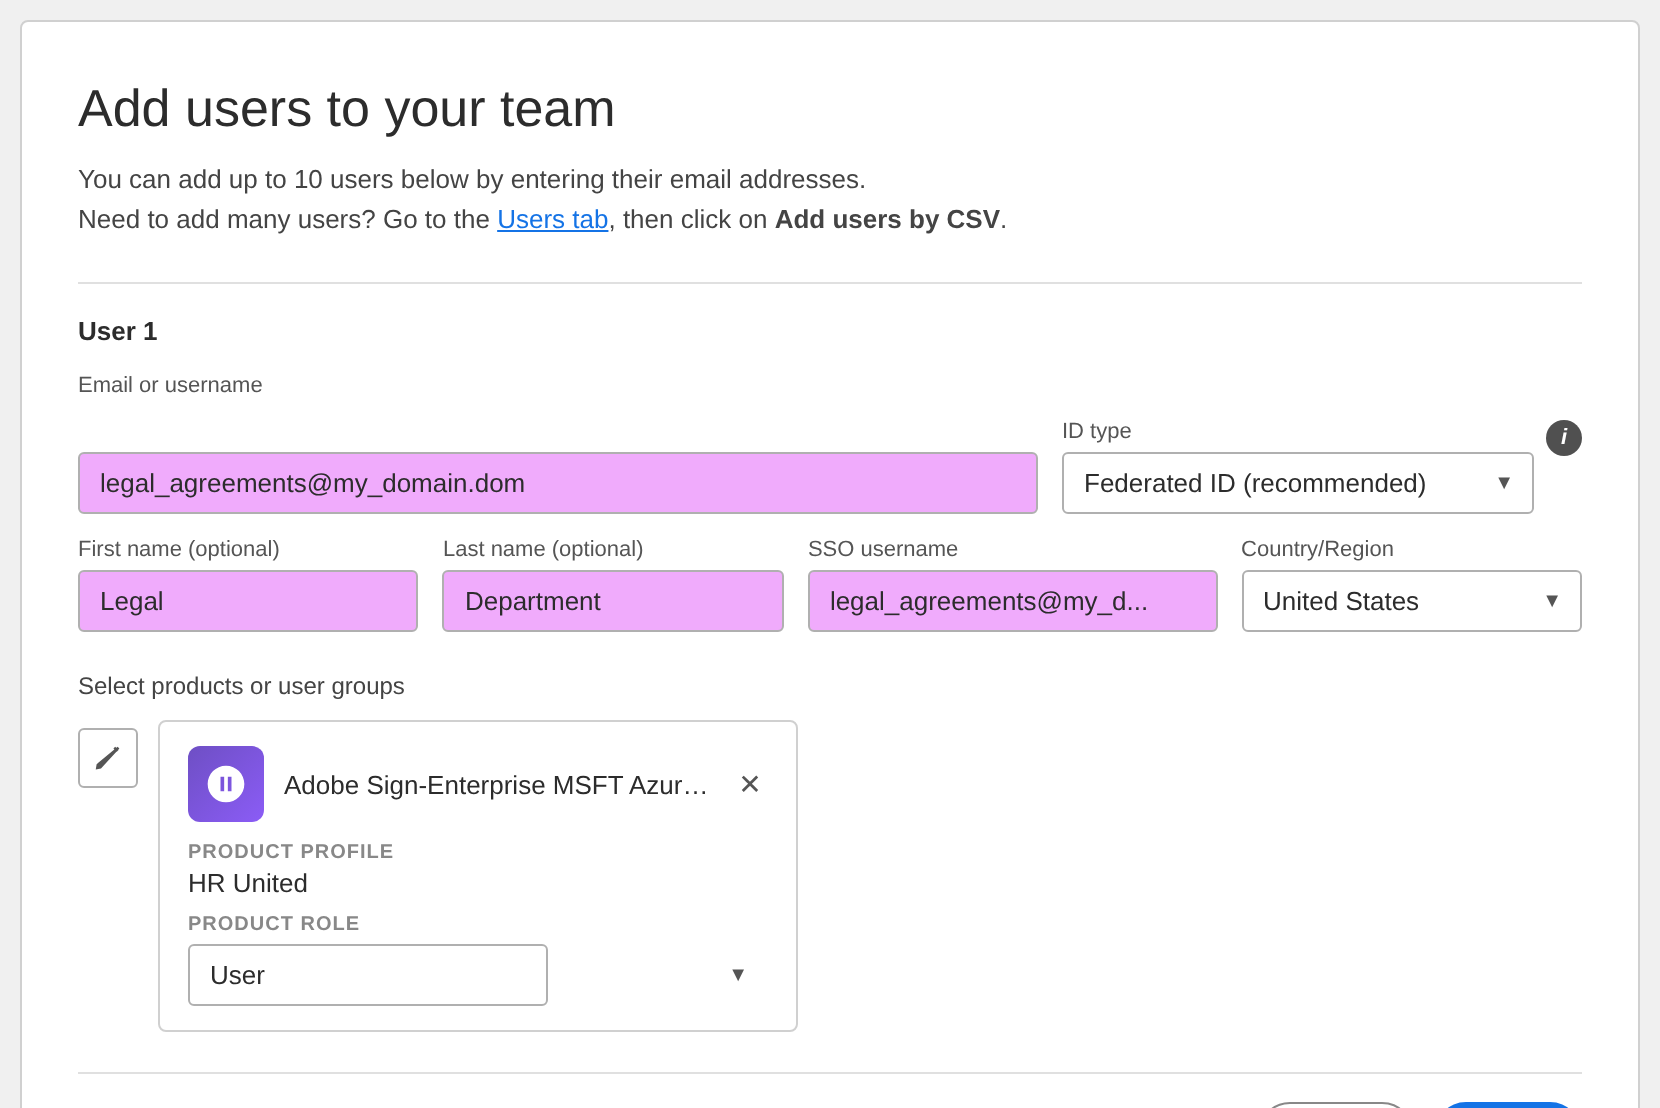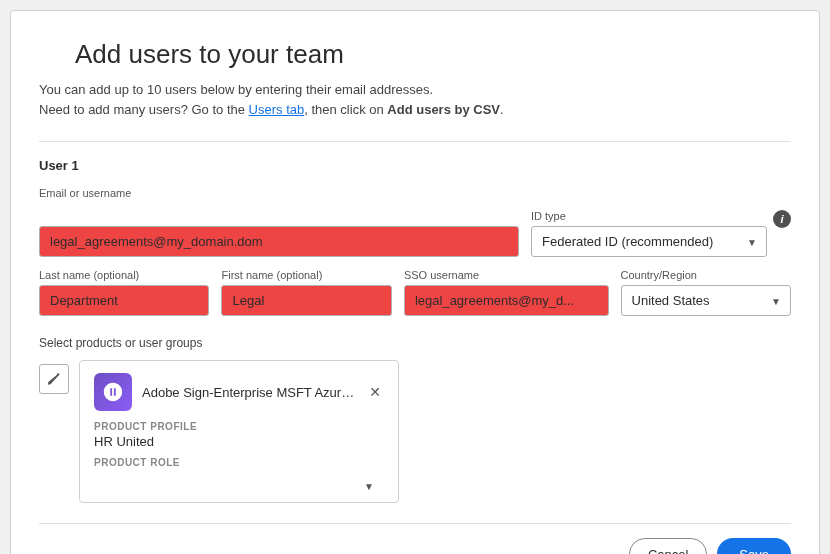--- a/index.html
+++ b/index.html
@@ -21,21 +21,20 @@
       padding: 28px 28px 20px 28px;
       display: flex;
       flex-direction: column;
       position: relative;
     }
     .modal-title {
       font-size: 26px;
       font-weight: 300;
       color: #2c2c2c;
       margin-bottom: 10px;
-      margin-left: 36px;
     }
     .modal-description {
       font-size: 13px;
       color: #444;
       line-height: 1.5;
       margin-bottom: 6px;
     }
     .modal-description a {
       color: #1473e6;
       text-decoration: underline;
@@ -77,21 +76,21 @@
       font-size: 11px;
       color: #555;
       font-weight: 400;
     }
     input[type="text"] {
       border: 1px solid #b0b0b0;
       border-radius: 3px;
       padding: 7px 10px;
       font-size: 13px;
       color: #2c2c2c;
-      background: #ef4444;
+      background: #f0abfc;
       outline: none;
       width: 100%;
     }
     .select-wrapper {
       position: relative;
       display: inline-block;
       width: 100%;
     }
     select {
       appearance: none;
@@ -290,27 +289,27 @@
               <option>Adobe ID</option>
             </select>
             <span class="select-arrow">▼</span>
           </div>
         </div>
         <div class="info-icon">i</div>
       </div>
     </div>
 
     <div class="form-row">
+      <div class="form-group first-name">
+        <label>First name (optional)</label>
+        <input type="text" value="Legal" style="">
+      </div>
       <div class="form-group last-name">
         <label>Last name (optional)</label>
         <input type="text" value="Department" style="">
-      </div>
-      <div class="form-group first-name">
-        <label>First name (optional)</label>
-        <input type="text" value="Legal" style="">
       </div>
       <div class="form-group sso-username">
         <label>SSO username</label>
         <input type="text" value="legal_agreements@my_d..." style="">
       </div>
       <div class="form-group country">
         <label>Country/Region</label>
         <div class="select-wrapper">
           <select>
             <option>United States</option>
@@ -343,20 +342,25 @@
             </svg>
           </div>
           <span class="product-name">Adobe Sign-Enterprise MSFT Azure...</span>
           <span class="product-close">✕</span>
         </div>
         <div class="product-meta-label">PRODUCT PROFILE</div>
         <div class="product-meta-value">HR United</div>
         <div class="product-meta-label">PRODUCT ROLE</div>
         <div class="product-role-select">
           <div class="select-wrapper">
+            <select style="width:180px;">
+              <option>User</option>
+              <option>Admin</option>
+              <option>Developer</option>
+            </select>
             <span class="select-arrow">▼</span>
           </div>
         </div>
       </div>
     </div>
   </div>
 
   <div class="footer">
     <hr class="footer-divider">
     <div class="footer-buttons">

